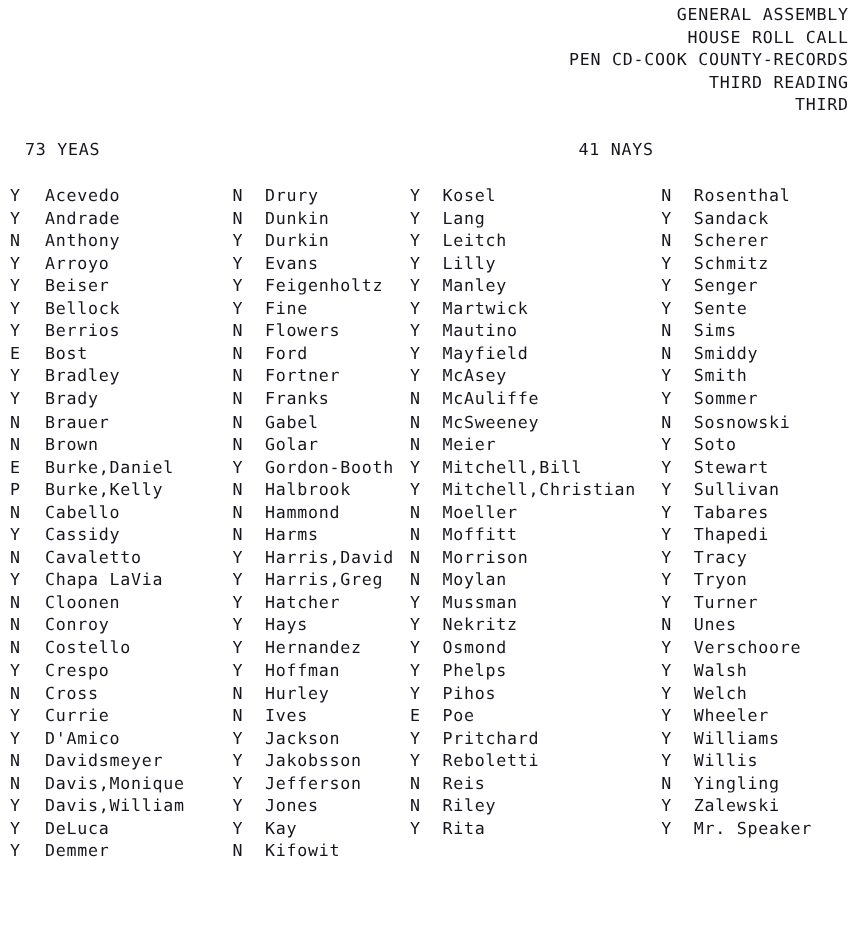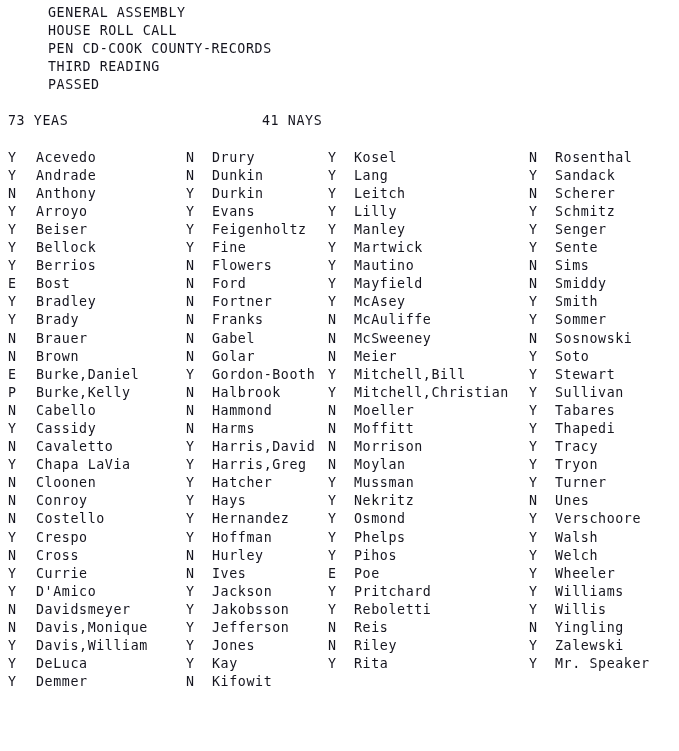--- a/index.html
+++ b/index.html
@@ -18,46 +18,45 @@
     color: #15151f;
     -webkit-font-smoothing: antialiased;
   }
   .page {
     position: relative;
     width: 679px;
     height: 751px;
     padding: 0;
   }
   .header-block {
-    text-align: left;
+    text-align: right;
     padding-top: 4px;
-    padding-left: 48px;
   }
   .header-line {
     white-space: pre;
     letter-spacing: 0.6px;
   }
   .date-line {
     white-space: pre;
     margin-top: 18px;
     padding-left: 8px;
     letter-spacing: 0.6px;
   }
   .tally-row {
     display: flex;
     margin-top: 18px;
-    padding-left: 8px;
+    padding-left: 20px;
     white-space: pre;
     letter-spacing: 0.6px;
   }
   .tally-cell {
     white-space: pre;
   }
   .tally-yeas   { width: 254px; }
-  .tally-nays   { width: 249px; }
+  .tally-nays   { width: 249px; text-align: right; }
   .tally-present{ width: 160px; }
 
   .roll {
     margin-top: 18px;
     padding-left: 8px;
   }
   .roll-row {
     display: flex;
     white-space: pre;
     height: 18.1px;
@@ -88,21 +87,21 @@
 </head>
 <body>
 
 <div class="page">
 
   <div class="header-block">
     <div class="header-line">GENERAL ASSEMBLY</div>
     <div class="header-line">HOUSE ROLL CALL</div>
     <div class="header-line">PEN CD-COOK COUNTY-RECORDS</div>
     <div class="header-line">THIRD READING</div>
-    <div class="header-line">PASSED</div>
+    <div class="header-line">THIRD</div>
   </div>
 
 
   <div class="tally-row">
     <div class="tally-cell tally-yeas">73 YEAS</div>
     <div class="tally-cell tally-nays">41 NAYS</div>
   </div>
 
   <div class="roll" id="roll-container">
       <div class="roll-row"><div class="vote-col col-1"><span class="vote-mark">Y</span><span class="vote-name">Acevedo</span></div><div class="vote-col col-2"><span class="vote-mark">N</span><span class="vote-name">Drury</span></div><div class="vote-col col-3"><span class="vote-mark">Y</span><span class="vote-name">Kosel</span></div><div class="vote-col col-4"><span class="vote-mark">N</span><span class="vote-name">Rosenthal</span></div></div>

